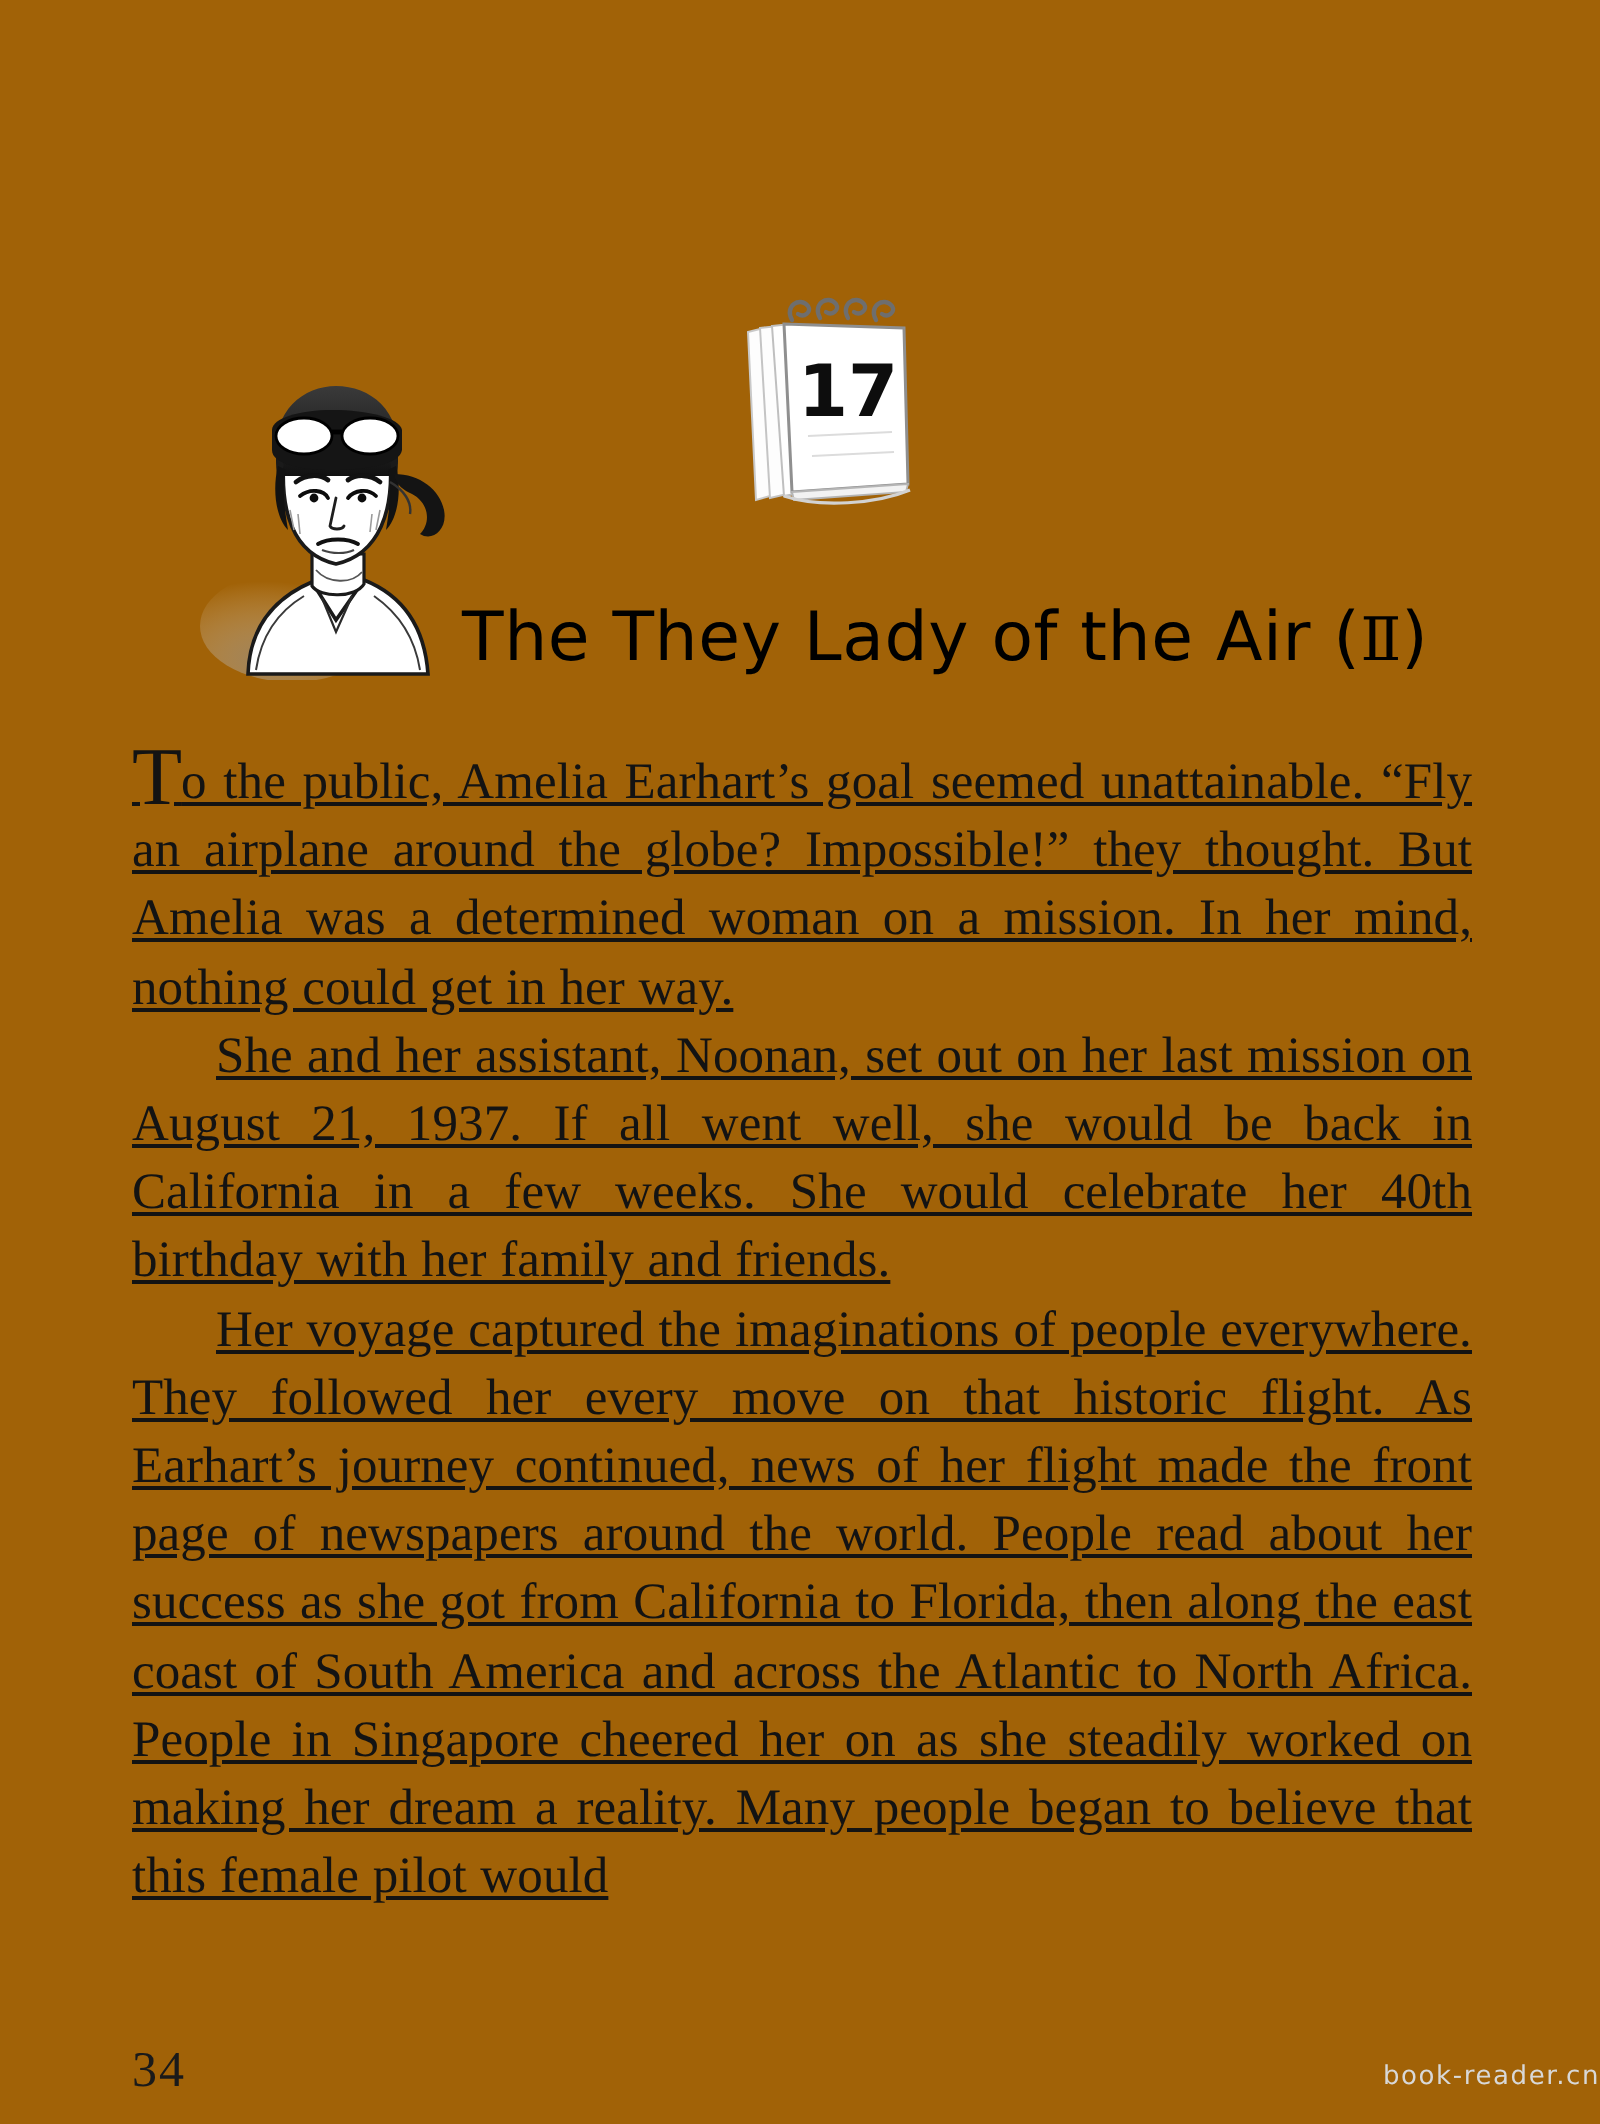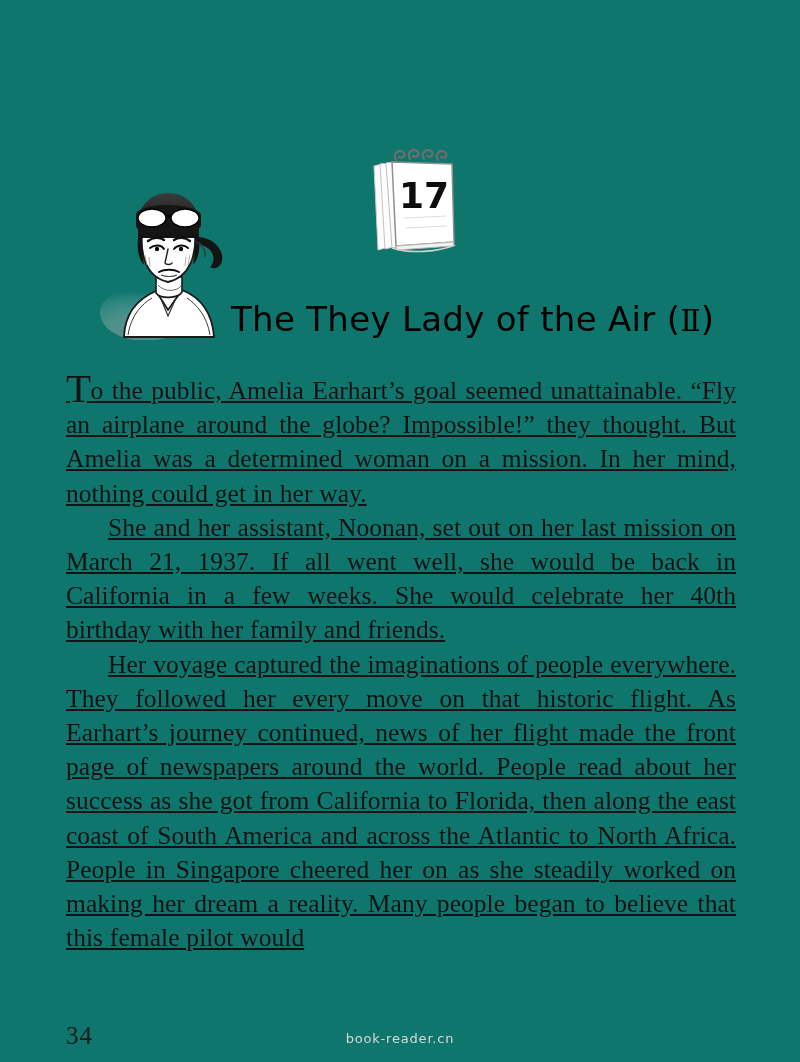--- a/index.html
+++ b/index.html
@@ -5,21 +5,21 @@
   html, body {
     margin: 0;
     padding: 0;
     background: #ffffff;
   }
 
   #page {
     position: relative;
     width: 800px;
     height: 1062px;
-    background: #0f766e;
+    background: #a16207;
     overflow: hidden;
     font-family: "Liberation Serif", "DejaVu Serif", serif;
     color: #111111;
     -webkit-font-smoothing: antialiased;
   }
 
   
 
   .header-zone {
     position: absolute;
@@ -110,21 +110,21 @@
     font-size: 25px;
     color: #1a1a1a;
     letter-spacing: 1px;
   }
 
   .watermark {
     position: absolute;
     left: 0;
     top: 1031px;
     width: 800px;
-    text-align: center;
+    text-align: right;
     font-family: "DejaVu Sans", "Liberation Sans", sans-serif;
     font-size: 13px;
     letter-spacing: 0.8px;
     color: #d8d8d8;
     user-select: none;
   }
 </style>
 </head>
 <body>
 
@@ -216,21 +216,21 @@
       </svg>
     </div>
 
     <h1 class="chapter-title"><span>The They Lady of the Air (</span><span class="roman">Ⅱ</span><span>)</span></h1>
   </div>
 
   <div class="body-text">
 
     <p class="para"><span class="dropcap">T</span><span>o the public, Amelia Earhart’s goal seemed unattainable. “Fly an airplane around the globe? Impossible!” they thought. But Amelia was a determined woman on a mission. In her mind, nothing could get in her way.</span></p>
 
-    <p class="para"><span>She and her assistant, Noonan, set out on her last mission on March 21, 1937. If all went well, she would be back in California in a few weeks. She would celebrate her 40th birthday with her family and friends.</span></p>
+    <p class="para"><span>She and her assistant, Noonan, set out on her last mission on August 21, 1937. If all went well, she would be back in California in a few weeks. She would celebrate her 40th birthday with her family and friends.</span></p>
 
     <p class="para"><span>Her voyage captured the imaginations of people everywhere. They followed her every move on that historic flight. As Earhart’s journey continued, news of her flight made the front page of newspapers around the world. People read about her success as she got from California to Florida, then along the east coast of South America and across the Atlantic to North Africa. People in Singapore cheered her on as she steadily worked on making her dream a reality. Many people began to believe that this female pilot would</span></p>
   </div>
 
   <div class="page-number">34</div>
 
   <div class="watermark">book-reader.cn</div>
 
 </div>
 

